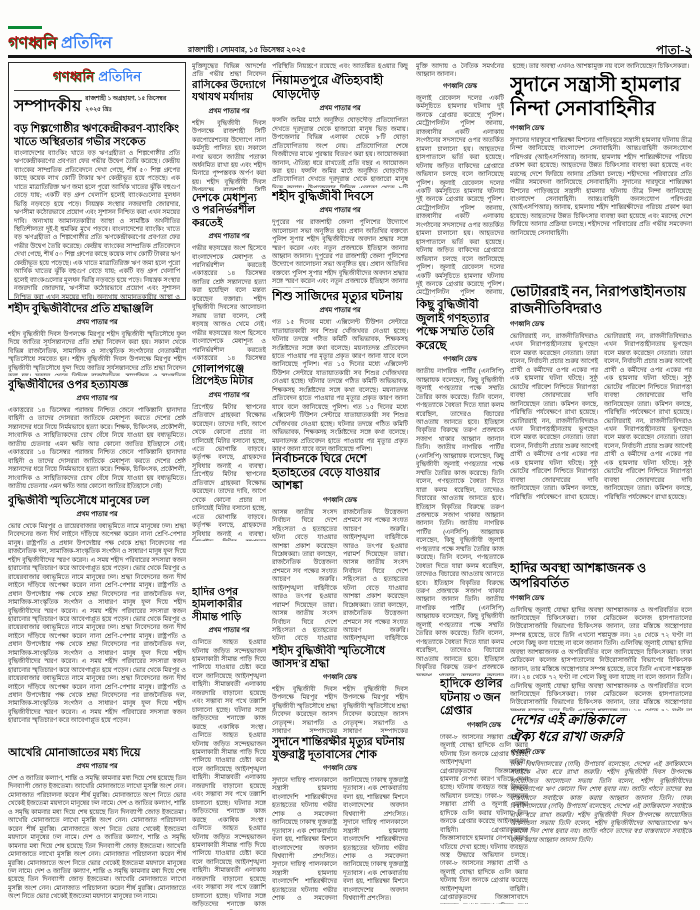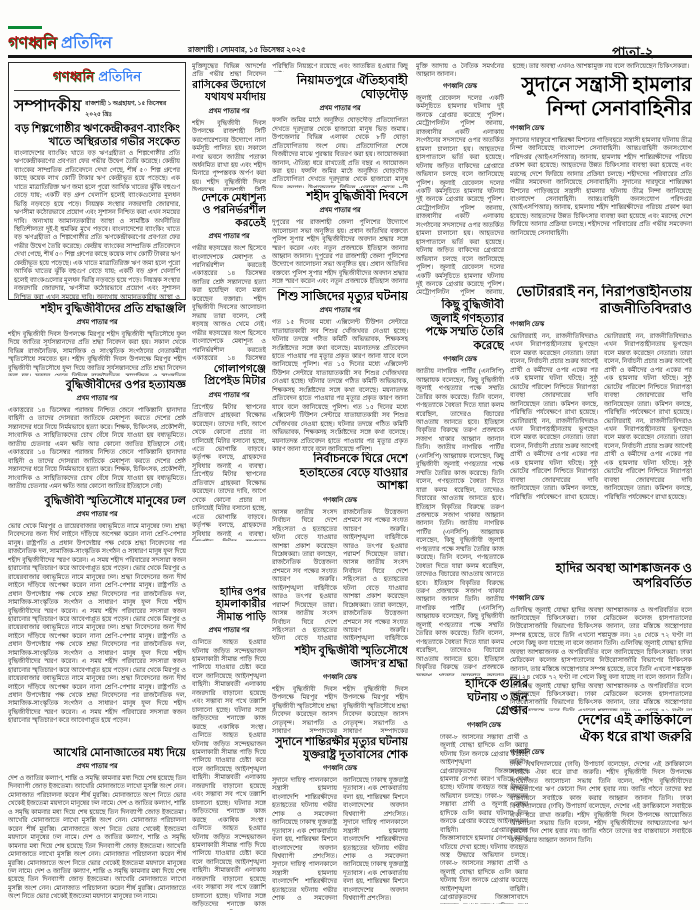--- a/index.html
+++ b/index.html
@@ -7,46 +7,46 @@
     width:700px;height:910px;position:relative;
     background:#fdfdfb;color:#111;
     font-family:"Liberation Serif","DejaVu Serif",serif;
     overflow:hidden;
   }
   .abs{position:absolute;}
   .art{position:absolute;overflow:hidden;}
   .body{font-size:6.4px;line-height:1.32;text-align:justify;color:#1c1c1c;
         word-break:break-word;}
   .tail{font-size:6.4px;line-height:1.3;text-align:justify;color:#1c1c1c;}
-  h2{margin:0 0 1px 0;text-align:right;font-weight:bold;color:#000;line-height:1.18;}
+  h2{margin:0 0 1px 0;text-align:left;font-weight:bold;color:#000;line-height:1.18;}
   .kicker{font-size:6.6px;font-weight:bold;text-align:center;margin:1px 0 2px 0;}
   .subhead{font-size:11px;font-weight:bold;text-align:center;margin:2px 0;}
   .h-a{font-size:11px;}
   .h-b{font-size:10.5px;}
   .h-c{font-size:12px;}
   .h-c2{font-size:11.5px;}
   .h-c3{font-size:11px;}
   .h-d{font-size:11.5px;}
   .h-e1{font-size:20px;line-height:1.22;}
   .h-e2{font-size:14px;}
   .h-e3{font-size:12.5px;}
   .h-e4{font-size:13.5px;}
   .cols2{column-count:2;column-gap:6px;}
   .rule{background:#161616;}
   
   .logo-tagbar{width:34px;height:3px;background:#0a8a35;margin-bottom:1px;}
   .logo-w1{font-size:16px;font-weight:bold;color:#b01212;text-shadow:0.5px 0.5px 0 #0a8a35;}
   .logo-w2{font-size:16px;font-weight:bold;color:#3b82f6;}
   .dateline{font-size:7.5px;font-weight:bold;color:#222;}
-  .pagelabel{font-size:14px;font-weight:bold;color:#111;text-align:left;}
+  .pagelabel{font-size:12px;font-weight:bold;color:#111;text-align:right;}
   
   .edbox{border:1px solid #2a2a2a;padding:3px 5px;box-sizing:border-box;background:#fefefc;}
   .ed-logo{text-align:center;border-bottom:1px solid #444;padding-bottom:1px;margin-bottom:2px;}
   .ed-logo .logo-w1,.ed-logo .logo-w2{font-size:13.5px;}
-  .ed-sec-row{display:flex;align-items:flex-end;gap:4px;margin:1px 0 2px 0;}
+  .ed-sec-row{display:flex;align-items:flex-start;gap:4px;margin:1px 0 2px 0;}
   .ed-sec{font-size:16px;font-weight:bold;}
   .ed-date{font-size:6px;font-weight:bold;color:#222;}
 </style>
 </head>
 <body>
 
 <div class="abs" style="left:8px;top:26px;width:130px;height:28px;">
   <div class="logo-tagbar"></div>
   <span class="logo-w1">গণধ্বনি</span>
   <span class="logo-w2">প্রতিদিন</span>
@@ -196,18 +196,18 @@
   <div class="kicker" style="text-align:left;">গণধ্বনি ডেস্ক</div>
   <div class="body cols2">ভোটাররাই নন, রাজনীতিবিদরাও এখন নিরাপত্তাহীনতায় ভুগছেন বলে মন্তব্য করেছেন নেতারা। তারা বলেন, নির্বাচনী প্রচার শুরুর আগেই প্রার্থী ও কর্মীদের ওপর একের পর এক হামলার ঘটনা ঘটছে। সুষ্ঠু ভোটের পরিবেশ নিশ্চিতে নিরাপত্তা ব্যবস্থা জোরদারের দাবি জানিয়েছেন তারা। কমিশন বলছে, পরিস্থিতি পর্যবেক্ষণে রাখা হয়েছে। ভোটাররাই নন, রাজনীতিবিদরাও এখন নিরাপত্তাহীনতায় ভুগছেন বলে মন্তব্য করেছেন নেতারা। তারা বলেন, নির্বাচনী প্রচার শুরুর আগেই প্রার্থী ও কর্মীদের ওপর একের পর এক হামলার ঘটনা ঘটছে। সুষ্ঠু ভোটের পরিবেশ নিশ্চিতে নিরাপত্তা ব্যবস্থা জোরদারের দাবি জানিয়েছেন তারা। কমিশন বলছে, পরিস্থিতি পর্যবেক্ষণে রাখা হয়েছে। ভোটাররাই নন, রাজনীতিবিদরাও এখন নিরাপত্তাহীনতায় ভুগছেন বলে মন্তব্য করেছেন নেতারা। তারা বলেন, নির্বাচনী প্রচার শুরুর আগেই প্রার্থী ও কর্মীদের ওপর একের পর এক হামলার ঘটনা ঘটছে। সুষ্ঠু ভোটের পরিবেশ নিশ্চিতে নিরাপত্তা ব্যবস্থা জোরদারের দাবি জানিয়েছেন তারা। কমিশন বলছে, পরিস্থিতি পর্যবেক্ষণে রাখা হয়েছে। ভোটাররাই নন, রাজনীতিবিদরাও এখন নিরাপত্তাহীনতায় ভুগছেন বলে মন্তব্য করেছেন নেতারা। তারা বলেন, নির্বাচনী প্রচার শুরুর আগেই প্রার্থী ও কর্মীদের ওপর একের পর এক হামলার ঘটনা ঘটছে। সুষ্ঠু ভোটের পরিবেশ নিশ্চিতে নিরাপত্তা ব্যবস্থা জোরদারের দাবি জানিয়েছেন তারা। কমিশন বলছে, পরিস্থিতি পর্যবেক্ষণে রাখা হয়েছে।</div>
 </div>
 
 <div class="art" style="left:510px;top:561px;width:182px;height:150px;">
   <h2 class="h-e3">হাদির অবস্থা আশঙ্কাজনক ও অপরিবর্তিত</h2>
   <div class="kicker" style="text-align:left;">গণধ্বনি ডেস্ক</div>
   <div class="body">গুলিবিদ্ধ জুলাই যোদ্ধা হাদির অবস্থা আশঙ্কাজনক ও অপরিবর্তিত বলে জানিয়েছেন চিকিৎসকরা। ঢাকা মেডিকেল কলেজ হাসপাতালের নিউরোসার্জারি বিভাগের চিকিৎসক জানান, তার মস্তিষ্কে অস্ত্রোপচার সম্পন্ন হয়েছে, তবে তিনি এখনো শঙ্কামুক্ত নন। ২৪ থেকে ৭২ ঘণ্টা না গেলে কিছু বলা যাচ্ছে না বলে জানান তিনি। গুলিবিদ্ধ জুলাই যোদ্ধা হাদির অবস্থা আশঙ্কাজনক ও অপরিবর্তিত বলে জানিয়েছেন চিকিৎসকরা। ঢাকা মেডিকেল কলেজ হাসপাতালের নিউরোসার্জারি বিভাগের চিকিৎসক জানান, তার মস্তিষ্কে অস্ত্রোপচার সম্পন্ন হয়েছে, তবে তিনি এখনো শঙ্কামুক্ত নন। ২৪ থেকে ৭২ ঘণ্টা না গেলে কিছু বলা যাচ্ছে না বলে জানান তিনি। গুলিবিদ্ধ জুলাই যোদ্ধা হাদির অবস্থা আশঙ্কাজনক ও অপরিবর্তিত বলে জানিয়েছেন চিকিৎসকরা। ঢাকা মেডিকেল কলেজ হাসপাতালের নিউরোসার্জারি বিভাগের চিকিৎসক জানান, তার মস্তিষ্কে অস্ত্রোপচার সম্পন্ন হয়েছে, তবে তিনি এখনো শঙ্কামুক্ত নন। ২৪ থেকে ৭২ ঘণ্টা না গেলে কিছু বলা যাচ্ছে না বলে জানান তিনি।</div>
 </div>
 
-<div class="art" style="left:510px;top:712px;width:182px;height:172px;">
+<div class="art" style="left:510px;top:712px;width:182px;height:172px;font-style:italic;">
   <h2 class="h-e4">দেশের এই ক্রান্তিকালে</h2>
   <h2 class="h-e4">ঐক্য ধরে রাখা জরুরি</h2>
   <div class="kicker" style="text-align:left;">গণধ্বনি ডেস্ক</div>
   <div class="body">ঢাকা বিশ্ববিদ্যালয়ের (ঢাবি) উপাচার্য বলেছেন, দেশের এই ক্রান্তিকালে সবাইকে ঐক্য ধরে রাখা জরুরি। শহীদ বুদ্ধিজীবী দিবস উপলক্ষে আয়োজিত আলোচনা সভায় তিনি বলেন, শহীদ বুদ্ধিজীবীদের আত্মত্যাগের ঋণ কোনো দিন শোধ হবার নয়। জাতি গঠনে তাদের স্বপ্ন বাস্তবায়নে সবাইকে কাজ করার আহ্বান জানান তিনি। ঢাকা বিশ্ববিদ্যালয়ের (ঢাবি) উপাচার্য বলেছেন, দেশের এই ক্রান্তিকালে সবাইকে ঐক্য ধরে রাখা জরুরি। শহীদ বুদ্ধিজীবী দিবস উপলক্ষে আয়োজিত আলোচনা সভায় তিনি বলেন, শহীদ বুদ্ধিজীবীদের আত্মত্যাগের ঋণ কোনো দিন শোধ হবার নয়। জাতি গঠনে তাদের স্বপ্ন বাস্তবায়নে সবাইকে কাজ করার আহ্বান জানান তিনি।</div>
 </div>
 
 </body></html>

